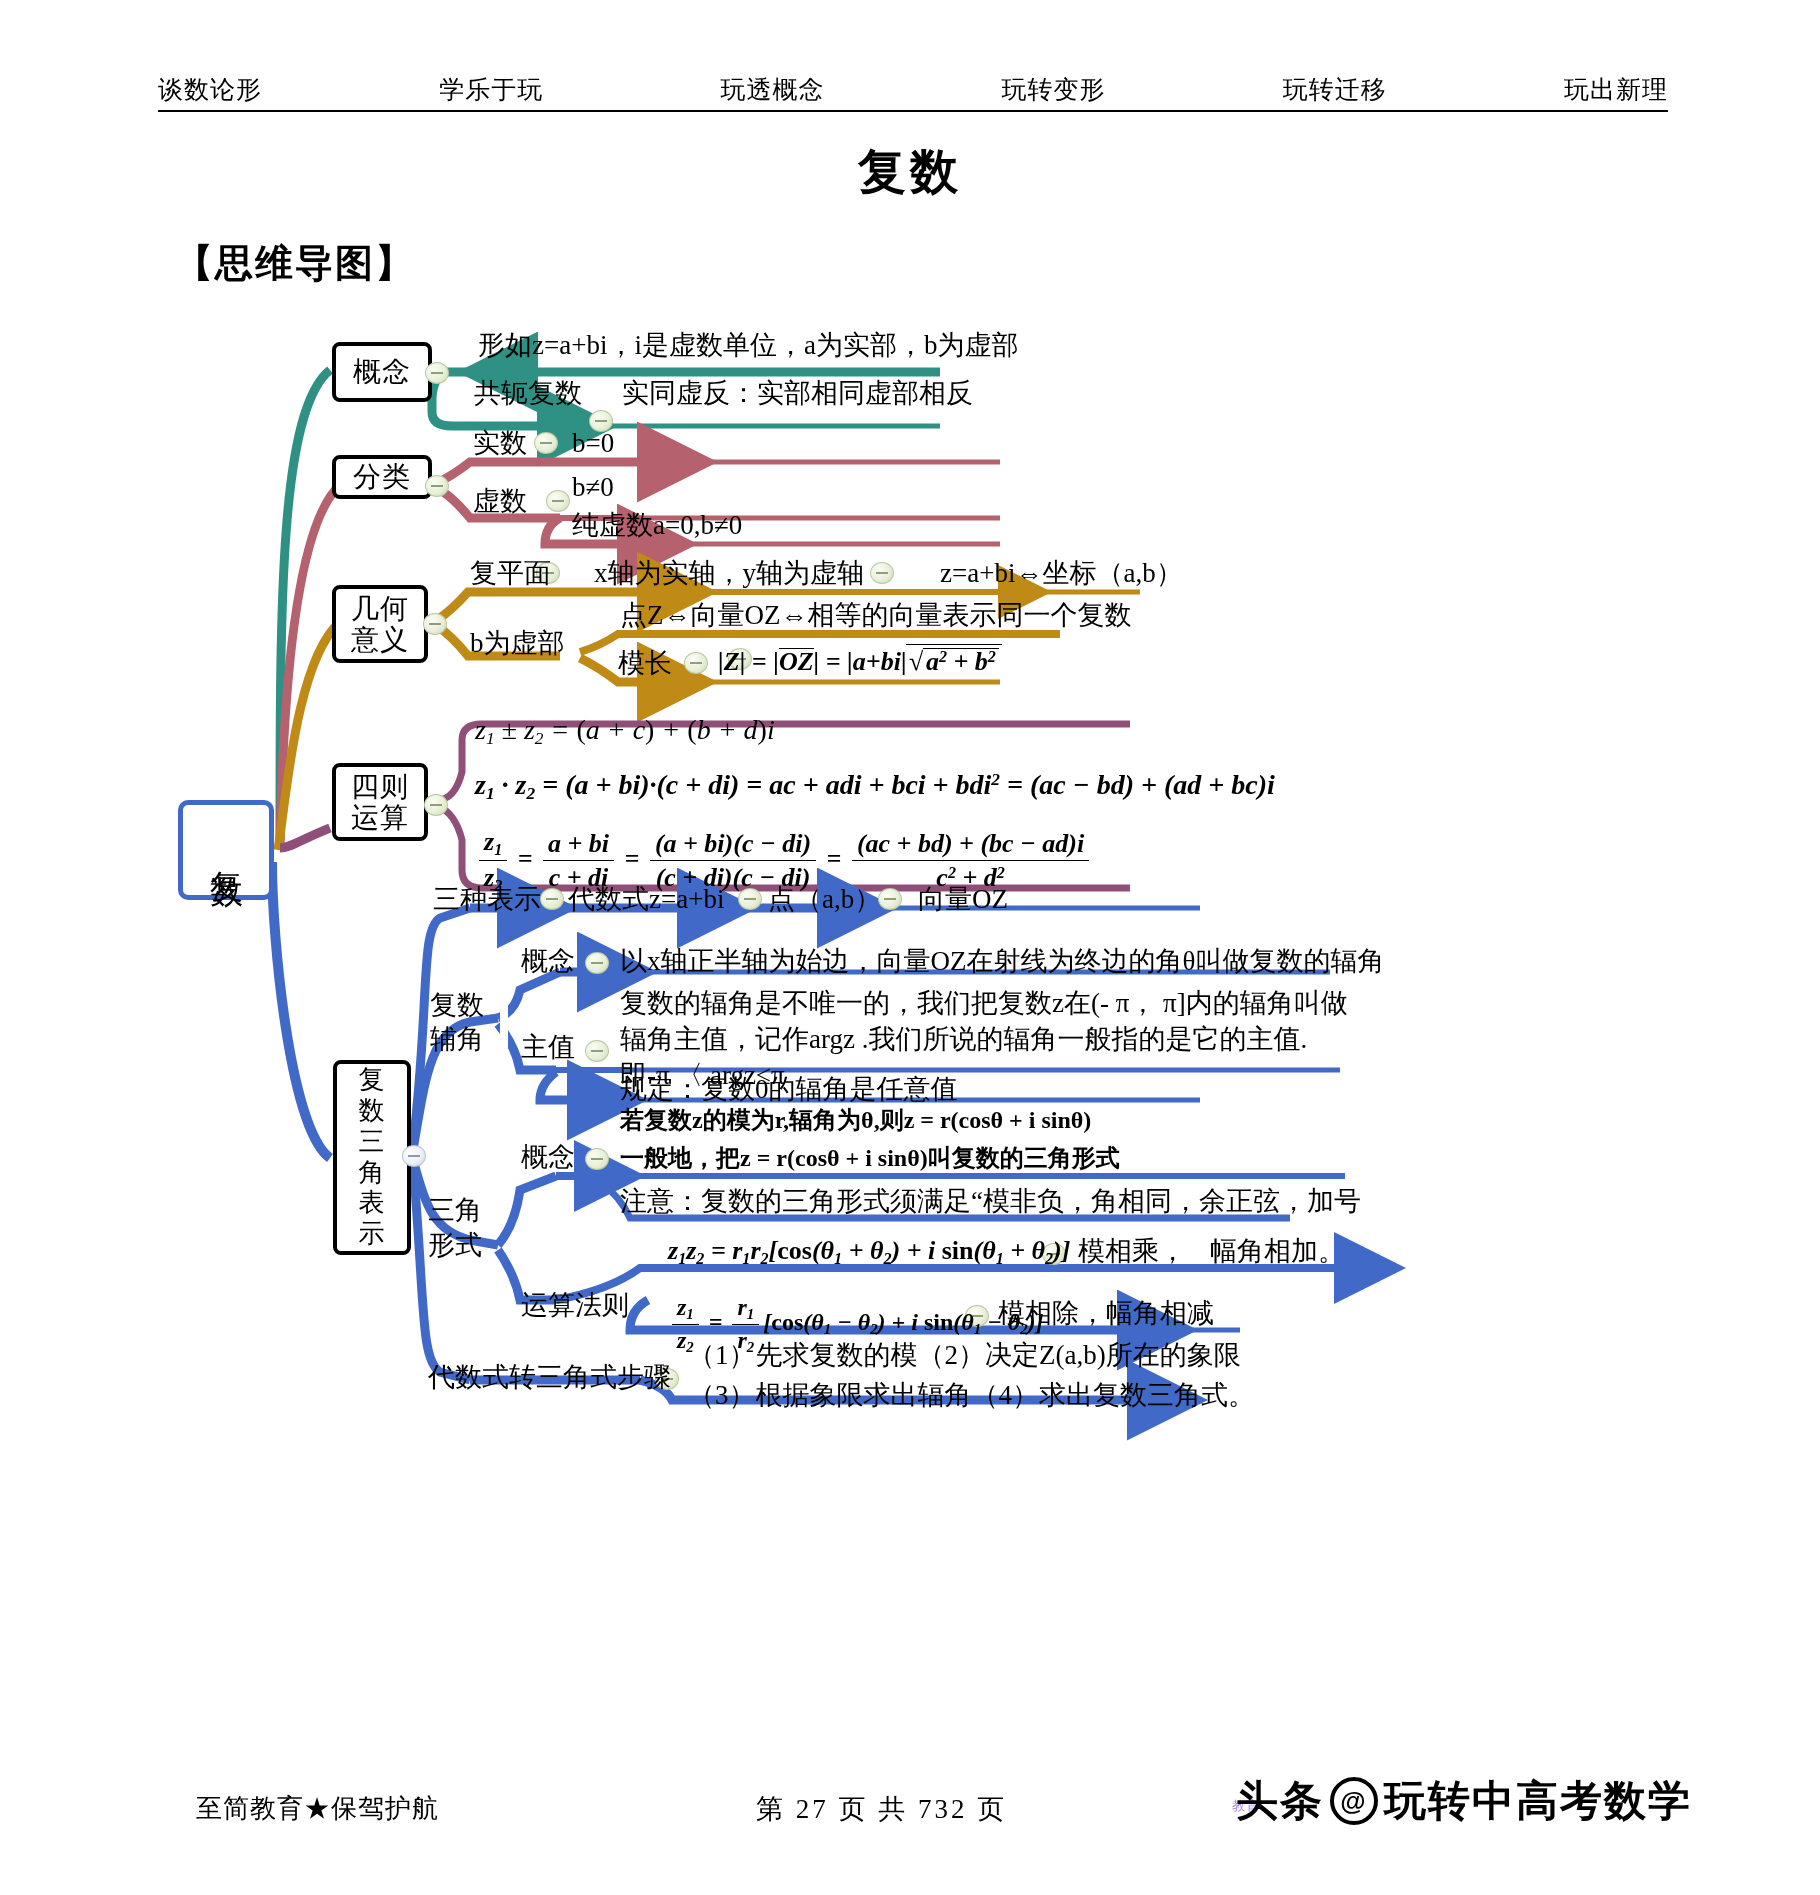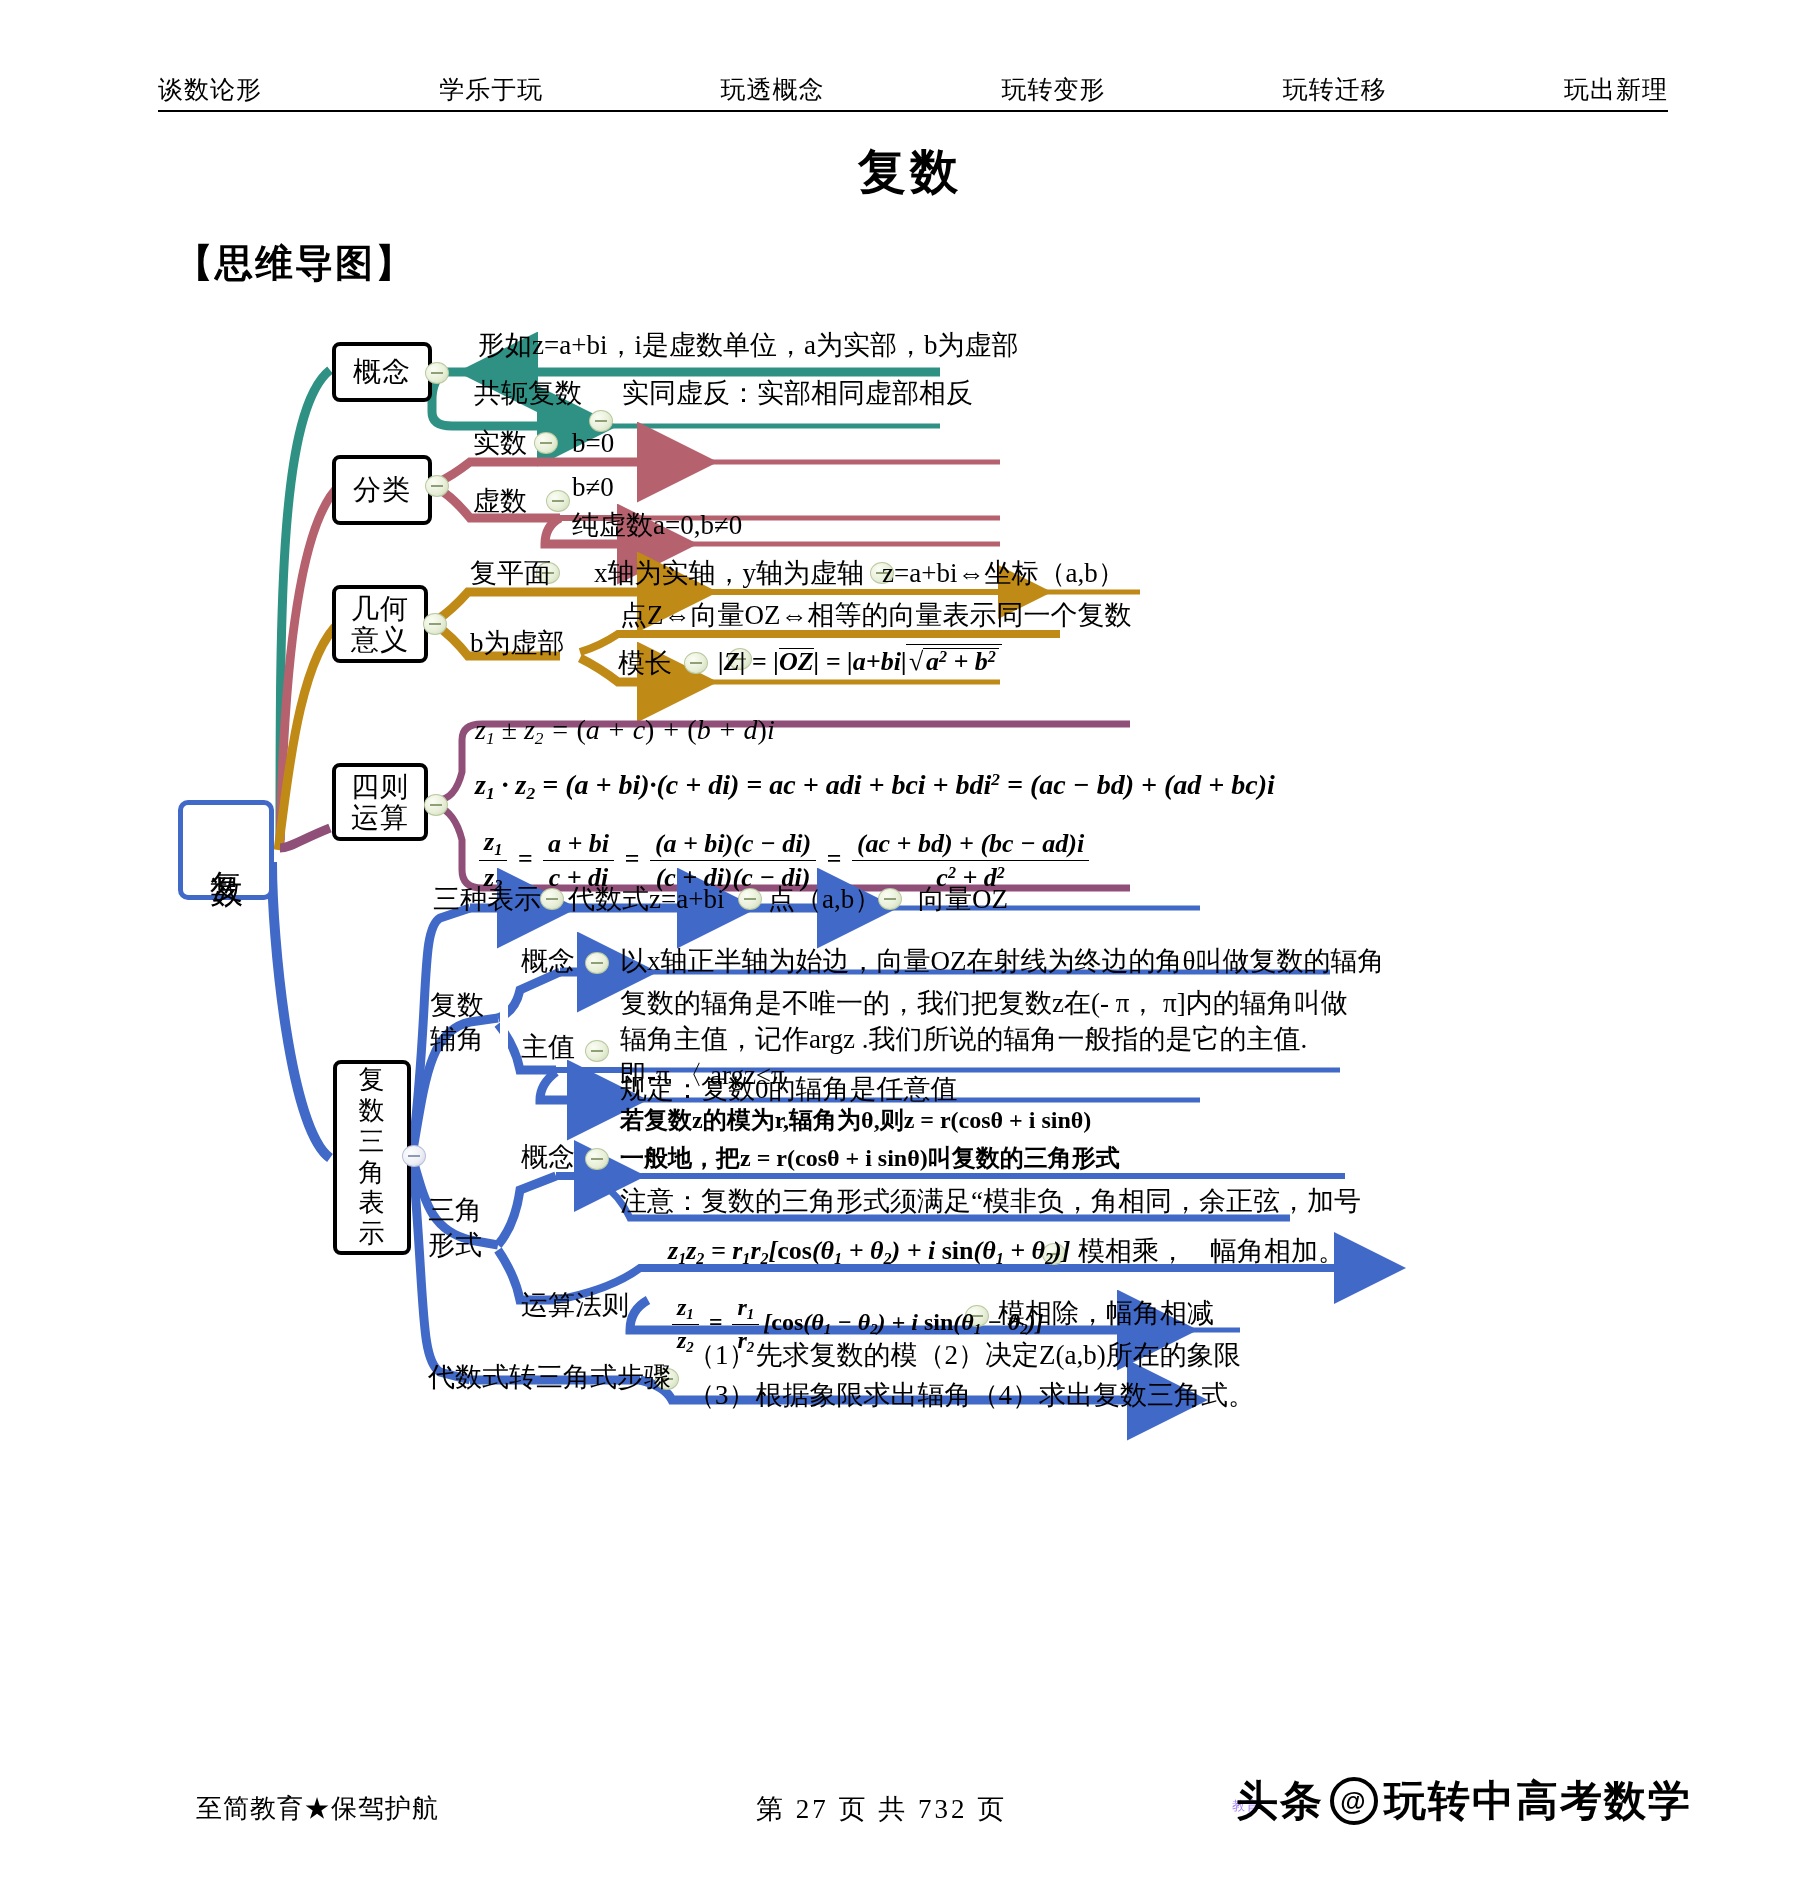--- a/index.html
+++ b/index.html
@@ -219,21 +219,21 @@
     </svg>
 
     <div class="node root" style="left:178px; top:500px; width:96px; height:100px;">
       <span style="writing-mode:vertical-rl; letter-spacing:6px;">复数</span>
     </div>
 
     <div class="node lvl1 n-concept" style="left:332px; top:42px; width:100px; height:60px;">
       <span>概念</span>
     </div>
 
-    <div class="node lvl1 n-class" style="left:332px; top:155px; width:100px; height:70px;">
+    <div class="node lvl1 n-class" style="left:332px; top:155px; width:100px; height:44px;">
       <span>分类</span>
     </div>
 
     <div class="node lvl1 n-geo" style="left:332px; top:285px; width:96px; height:78px; flex-direction:column;">
       <span>几何</span>
       <span>意义</span>
     </div>
 
     <div class="node lvl1 n-ops" style="left:332px; top:463px; width:96px; height:78px; flex-direction:column;">
       <span>四则</span>
@@ -278,21 +278,21 @@
     <div class="lbl" style="left:622px; top:76px;">实同虚反：实部相同虚部相反</div>
 
     <div class="lbl" style="left:473px; top:126px;">实数</div>
     <div class="lbl" style="left:572px; top:126px;">b=0</div>
     <div class="lbl" style="left:473px; top:184px;">虚数</div>
     <div class="lbl" style="left:572px; top:170px;">b≠0</div>
     <div class="lbl" style="left:572px; top:208px;">纯虚数a=0,b≠0</div>
 
     <div class="lbl" style="left:470px; top:256px;">复平面</div>
     <div class="lbl" style="left:594px; top:256px;">x轴为实轴，y轴为虚轴</div>
-    <div class="lbl" style="left:882px; top:256px;font-family:Liberation Serif, serif;">z=a+bi⇔坐标（a,b）</div>
+    <div class="lbl" style="left:940px; top:256px;font-family:Liberation Serif, serif;">z=a+bi⇔坐标（a,b）</div>
     <div class="lbl" style="left:470px; top:326px;">b为虚部</div>
     <div class="lbl" style="left:620px; top:298px;">点Z⇔向量OZ⇔相等的向量表示同一个复数</div>
     <div class="lbl" style="left:618px; top:346px;">模长</div>
     <div class="lbl mth" style="left:718px; top:344px; font-weight:bold; font-size:26px;">
       |<span>Z</span>| = |<span class="bar" style="border-top:1.5px solid #000;">OZ</span>| = |<span>a+bi</span>|<span class="sqrt">√<span class="bar" style="padding:0 3px;"><span>a</span><sup>2</sup> + <span>b</span><sup>2</sup></span></span>
     </div>
 
     <div class="lbl mth" style="left:475px; top:412px; font-size:28px;">
       z<sub>1</sub> ± z<sub>2</sub> = <span class="up">(</span>a + c<span class="up">)</span> + <span class="up">(</span>b + d<span class="up">)</span>i
     </div>

